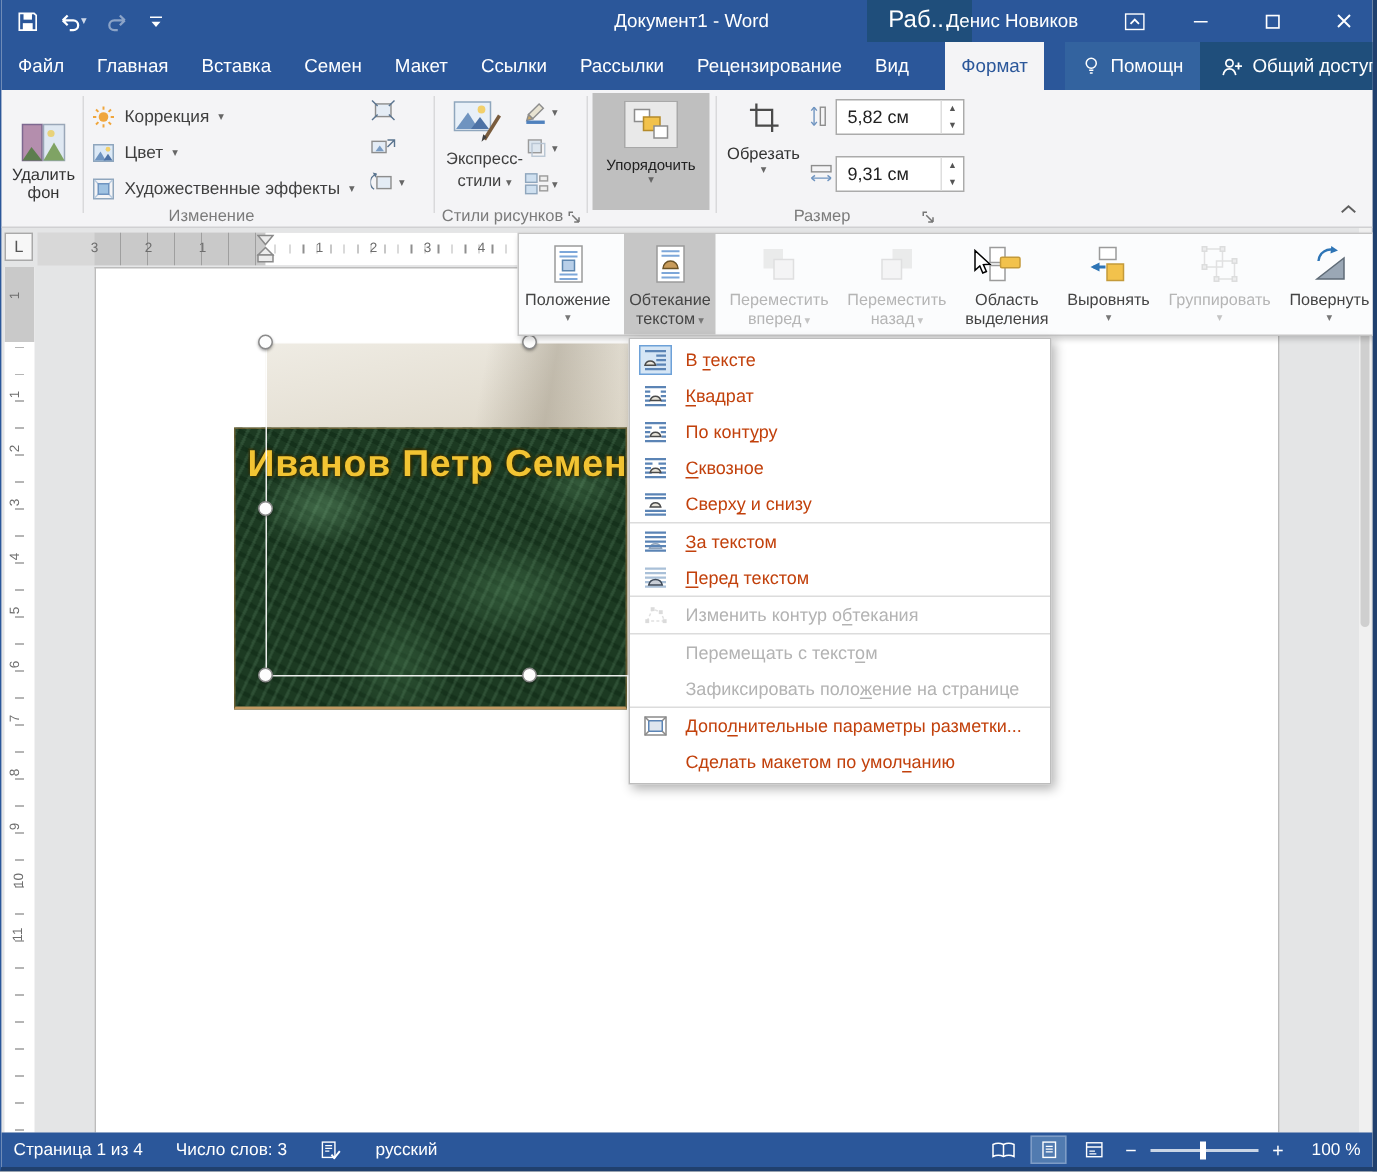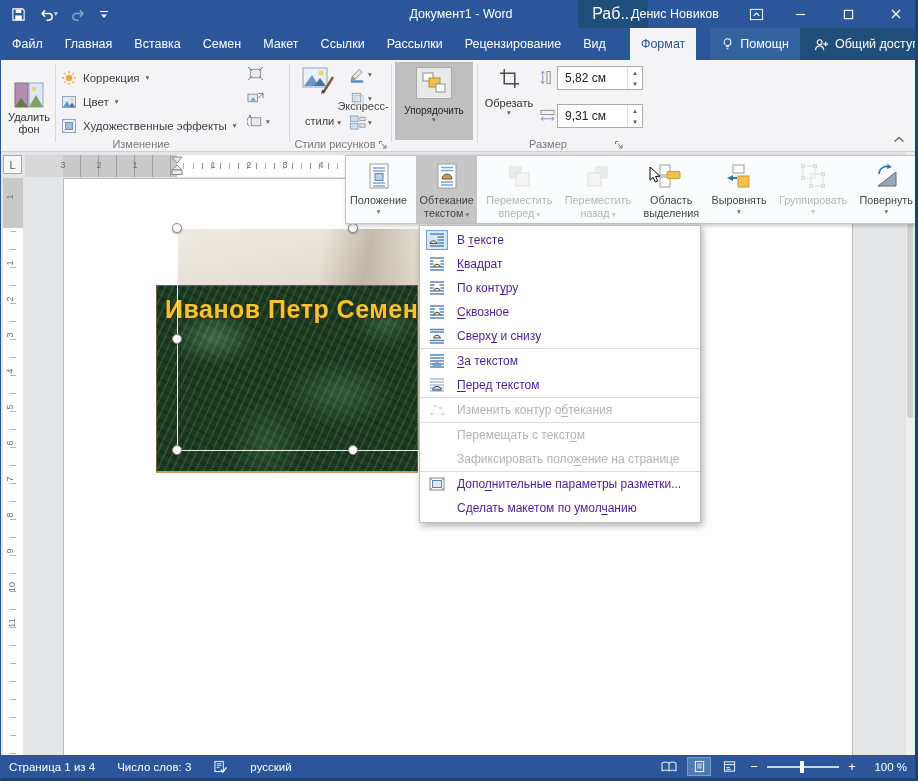--- a/index.html
+++ b/index.html
@@ -32,21 +32,21 @@
   .vsep{position:absolute;top:4px;height:78px;width:1px;background:#d9d9db;}
   .bigbtn{position:absolute;display:flex;flex-direction:column;align-items:center;font-size:11px;color:#333;text-align:center;}
   .removebg{left:4px;top:20px;width:48px;height:76px;}
   .removebg .ic{margin:2px 0 3px;}
   .adj-row{position:absolute;left:60px;height:20px;display:flex;align-items:center;gap:6px;font-size:11.5px;color:#3f3f3f;white-space:nowrap;}
   .dd{font-size:7.5px;color:#666;line-height:8px;}
   .smallico{position:absolute;display:flex;align-items:center;gap:2px;}
   .group-label{position:absolute;top:78px;font-size:11px;color:#7b7b7b;text-align:center;}
   .launcher{position:absolute;top:79px;width:12px;height:12px;display:flex;align-items:center;justify-content:center;}
   .qs-icon{position:absolute;left:300px;top:5px;}
-  .qs-l1{position:absolute;left:290px;top:40px;width:64px;text-align:center;font-size:11px;color:#3f3f3f;margin-left:40px;}
+  .qs-l1{position:absolute;left:290px;top:40px;width:64px;text-align:center;font-size:11px;color:#3f3f3f;}
   .qs-l2{position:absolute;left:290px;top:55px;width:64px;text-align:center;font-size:11px;color:#3f3f3f;}
   .arrange-btn{left:394px;top:2px;width:78px;height:78px;background:#bfbfbf;}
   .arrange-btn .icbox{margin-top:5px;width:36px;height:32px;background:#e9e9e9;border:1px solid #a8a8a8;display:flex;align-items:center;justify-content:center;}
   .arrange-btn .lbl{margin-top:6px;font-size:10px;color:#222;}
   .crop-btn{left:480px;top:2px;width:56px;height:78px;}
   .crop-btn .ic{margin:6px 0 8px;}
   .size-ic{position:absolute;}
   .spinbox{position:absolute;width:86px;height:24px;background:#fff;border:1px solid #ababab;font-size:12px;color:#222;display:flex;align-items:center;padding-left:7px;}
   .spin{position:absolute;right:0;top:0;width:15px;height:22px;border-left:1px solid #dedede;display:flex;flex-direction:column;}
   .spin span{flex:1;display:flex;align-items:center;justify-content:center;font-size:6px;color:#555;}
@@ -99,21 +99,21 @@
   .p-item.pressed{background:#c6c6c6;}
   .p-item.disabled{color:#b5b5b5;}
   .p-item.disabled .ic{filter:grayscale(1) opacity(.5);}
   .p-lab{line-height:13px;}
   .p-arrow{font-size:7.5px;color:#777;line-height:9px;}
   .p-item.disabled .p-arrow{color:#c4c4c4;}
 
   
   .menu{position:absolute;left:418px;top:73px;width:282px;background:#fff;border:1px solid #bdbdbd;
     box-shadow:2px 3px 7px rgba(0,0,0,.3);z-index:20;padding:2px 0;}
-  .m-item{height:24px;display:flex;align-items:center;font-size:12px;color:#4c1d95;padding-left:6px;}
+  .m-item{height:24px;display:flex;align-items:center;font-size:12px;color:#c2410c;padding-left:6px;}
   .m-ic{width:22px;height:20px;display:flex;align-items:center;justify-content:center;margin-right:9px;flex:0 0 22px;}
   .m-ic.sel{border:1px solid #6da1d8;background:#d6e6f5;}
   .m-item.disabled{color:#b3b3b3;}
   .m-item.disabled .m-ic{filter:grayscale(1) opacity(.55);}
   .m-sep{height:1px;background:#dcdcdc;}
   .m-lab u{text-underline-offset:2px;}
 
   .cursor{position:absolute;left:648px;top:14px;z-index:40;}
 
   

